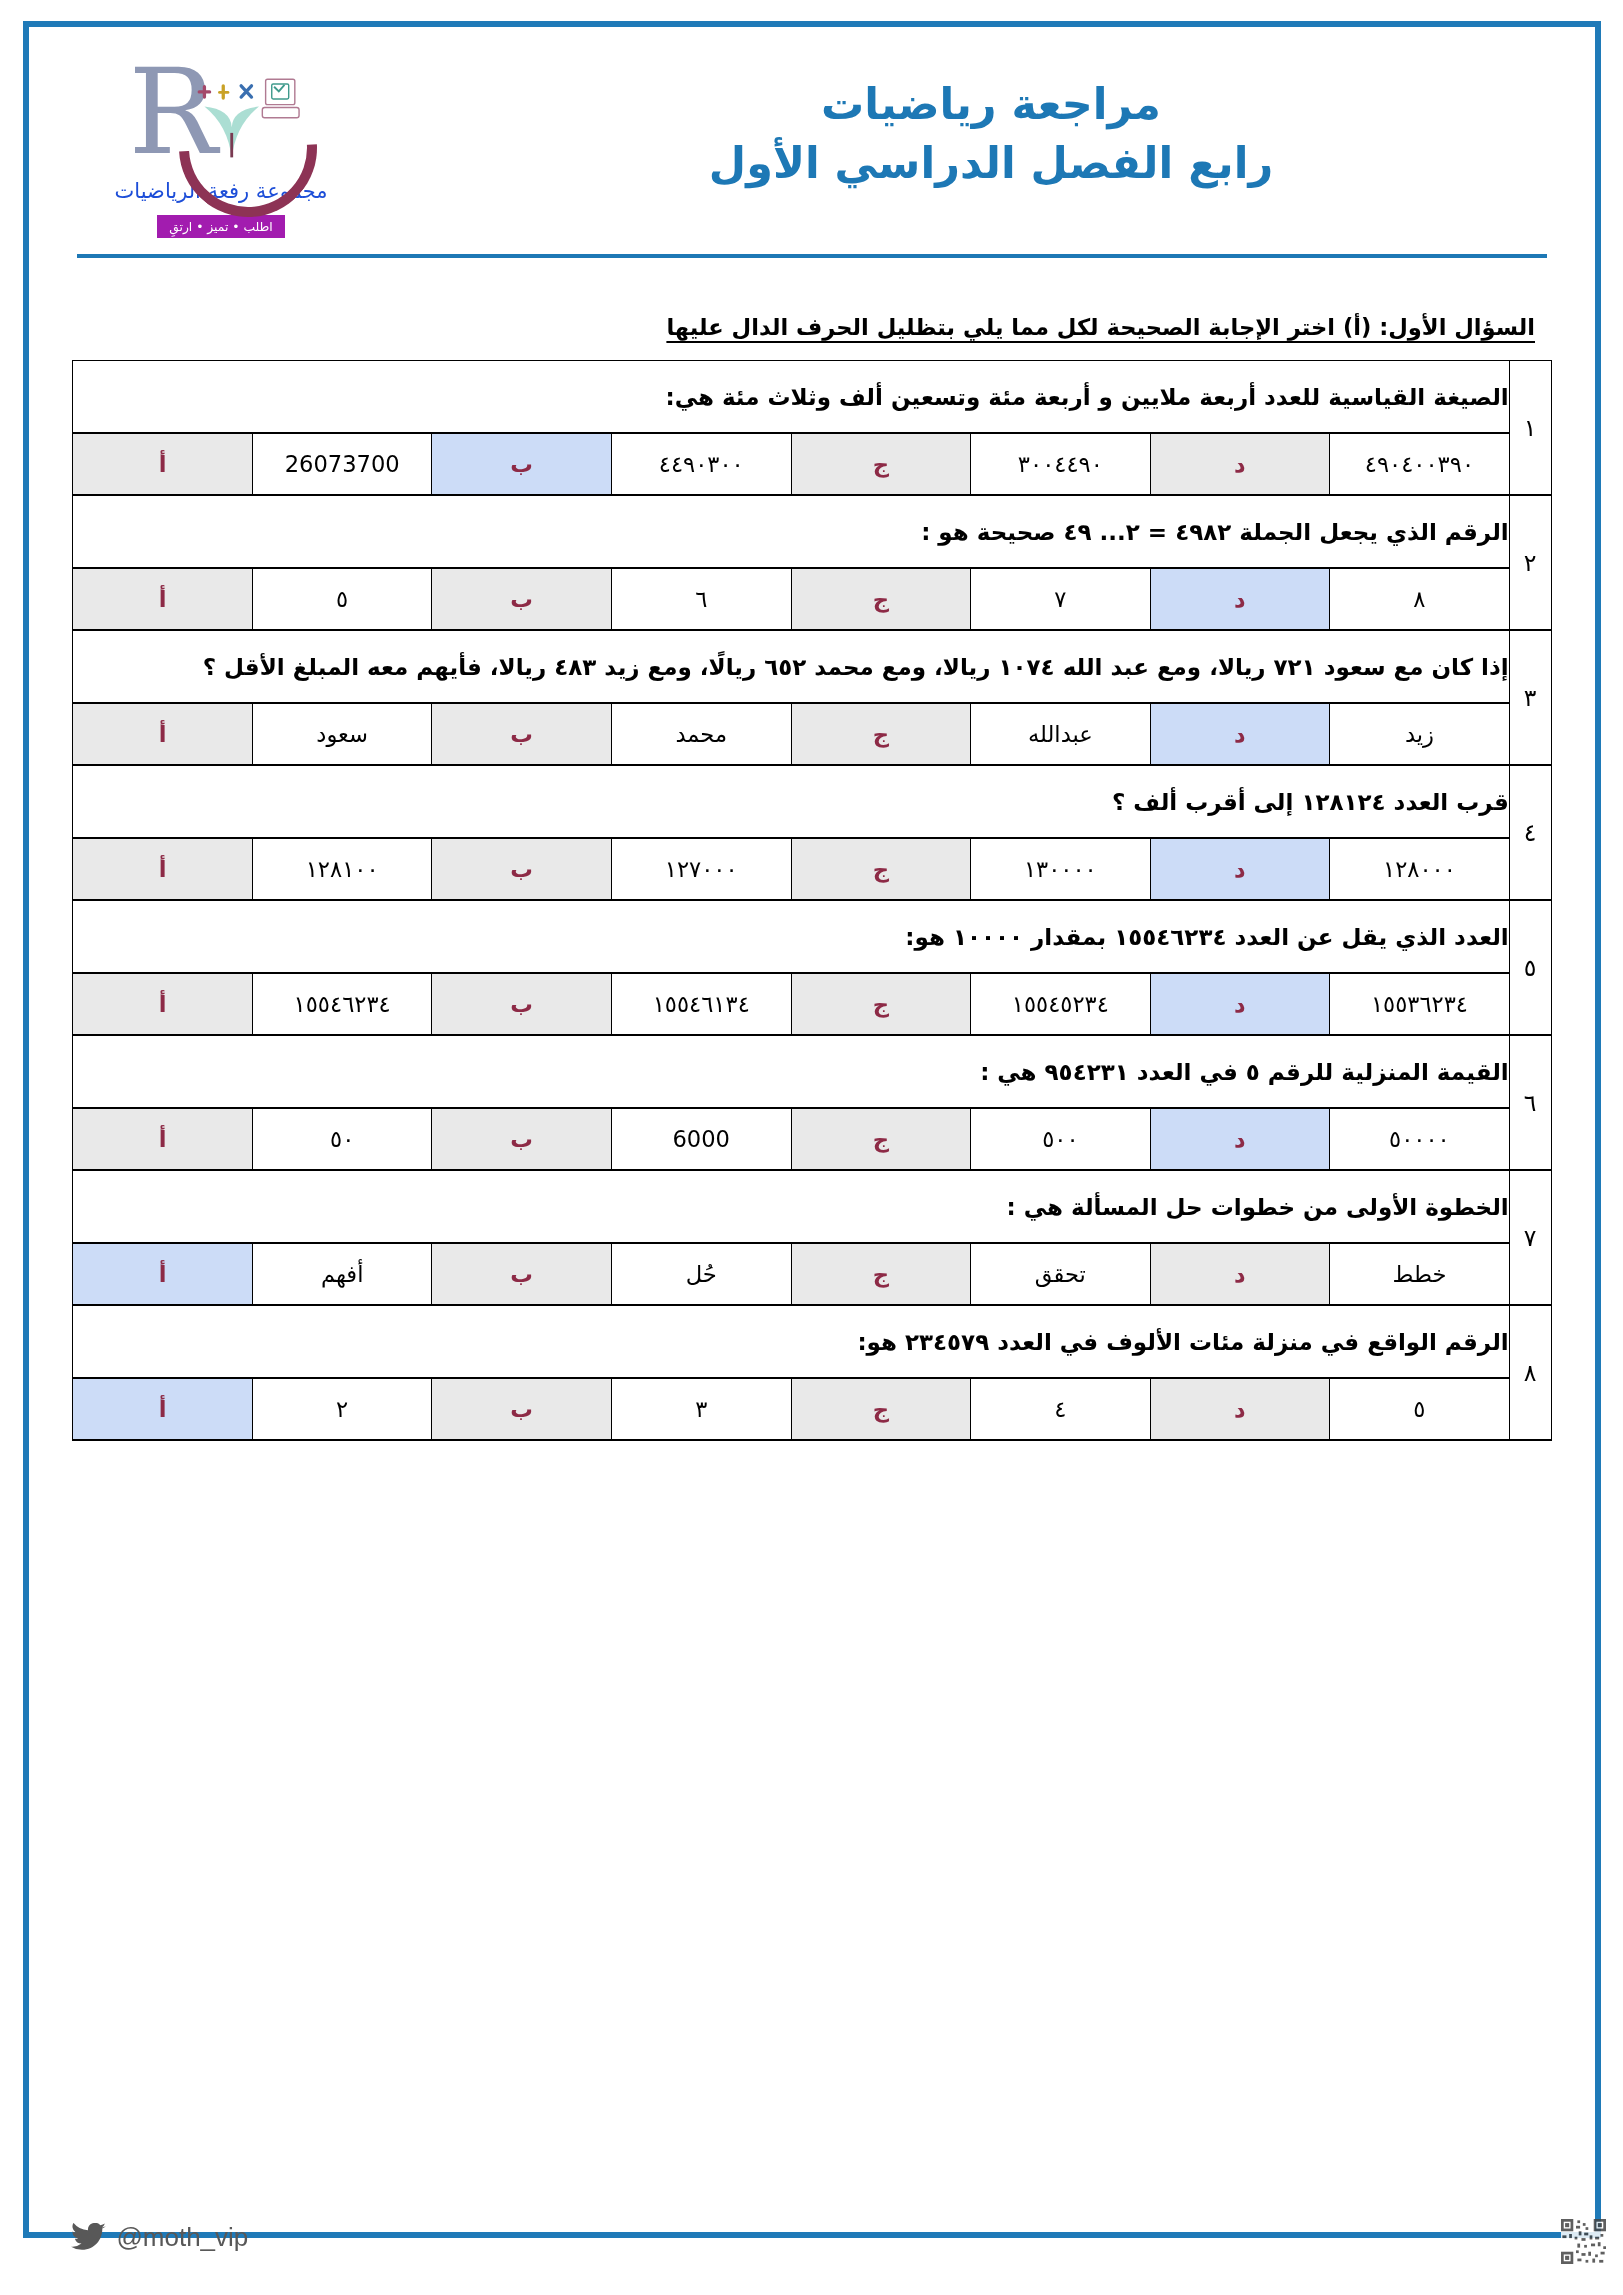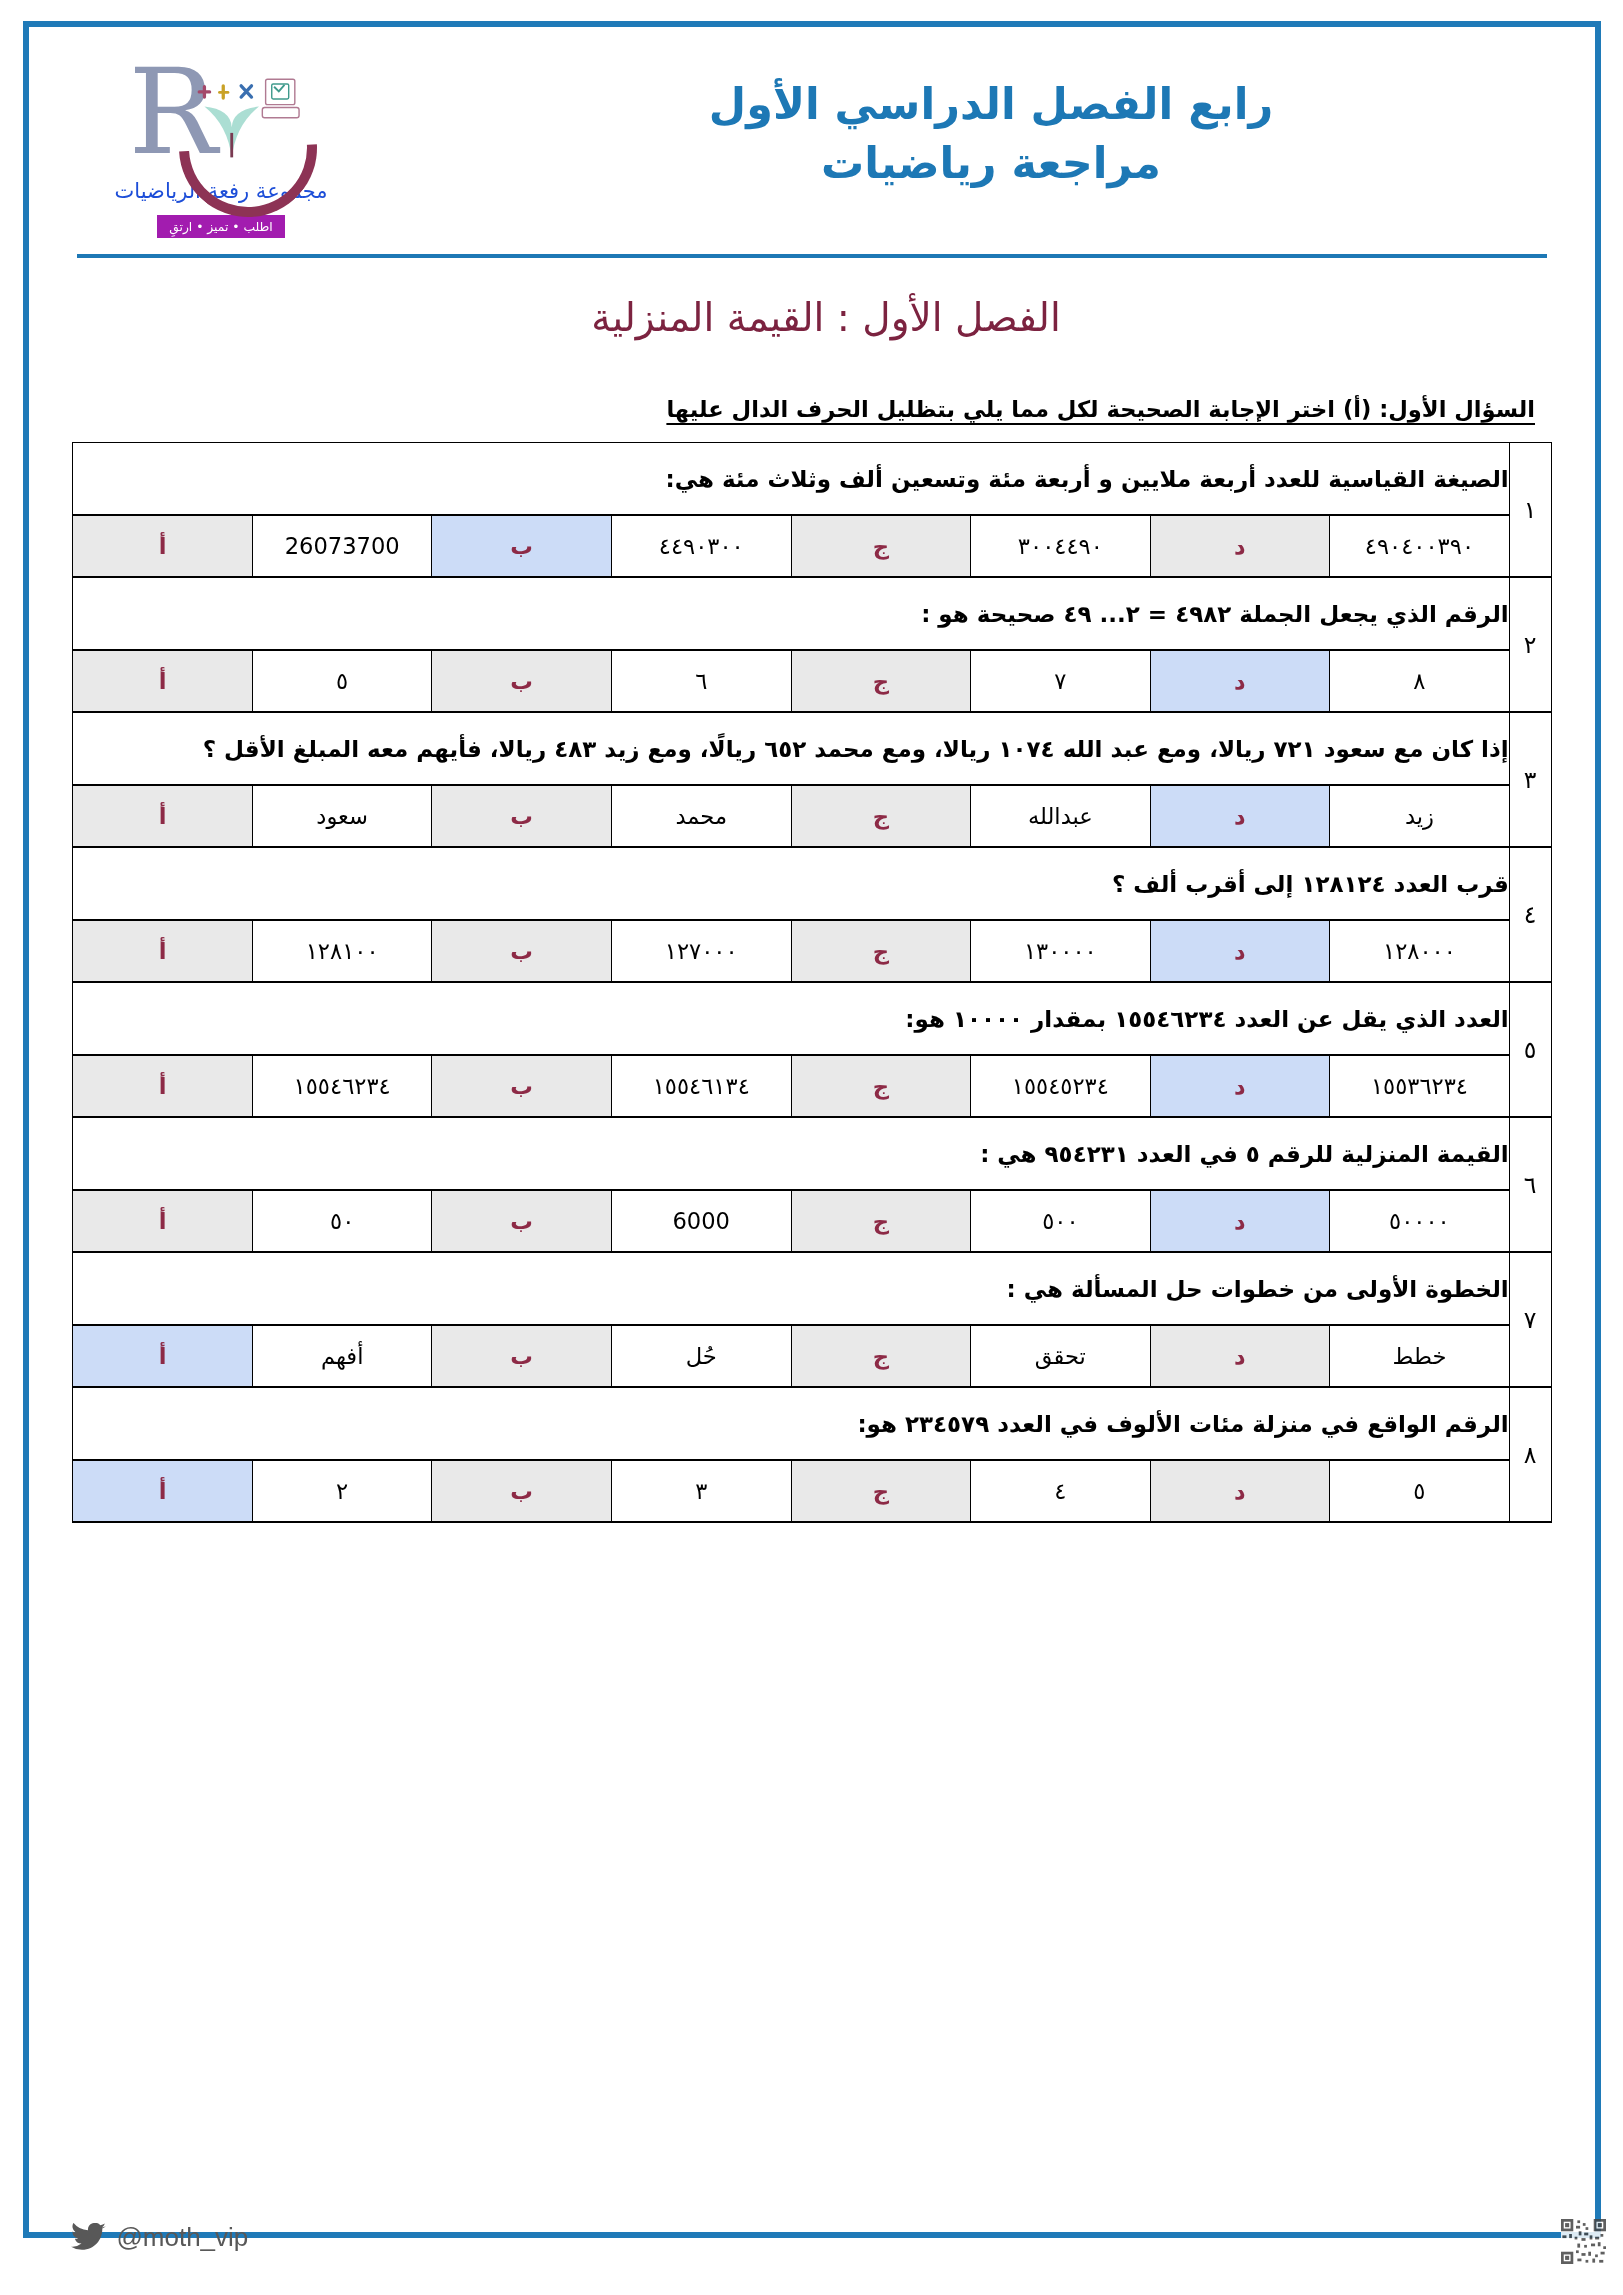--- a/index.html
+++ b/index.html
@@ -229,28 +229,27 @@
             <path d="M98 16 l22 24 M120 16 l-22 24" stroke="#3a6fb0" stroke-width="7" stroke-linecap="round"></path>
             <path d="M20 60 q50 40 58 110 q8 -70 58 -110 q-56 6 -58 44 q-2 -38 -58 -44Z" fill="#8fd3c4" opacity=".75"></path>
             <path d="M78 168 v-52" stroke="#7a3a52" stroke-width="6"></path>
           </svg>
         </div>
         <div class="logo-caption">مجموعة رفعة الرياضيات</div>
         <div class="logo-badge">اطلب • تميز • ارتقِ</div>
       </div>
 
       <div class="header-title">
+        <span class="ln">مراجعة رياضيات</span>
         <span class="ln">رابع الفصل الدراسي الأول</span>
-        <span class="ln">مراجعة رياضيات</span>
       </div>
     </div>
 
     <div class="header-rule"></div>
 
-    <div class="chapter-title">الفصل الأول : القيمة المنزلية</div>
 
     <div class="instruction">السؤال الأول: (أ) اختر الإجابة الصحيحة لكل مما يلي بتظليل الحرف الدال عليها</div>
 
     <table class="quiz">
       <tbody id="quiz-body">
           <tr class="qrow">
             <td class="qnum" rowspan="2">١</td>
             <td class="qtext" colspan="8">الصيغة القياسية للعدد أربعة ملايين و أربعة مئة وتسعين ألف وثلاث مئة هي:</td>
           </tr>
           <tr class="arow">

